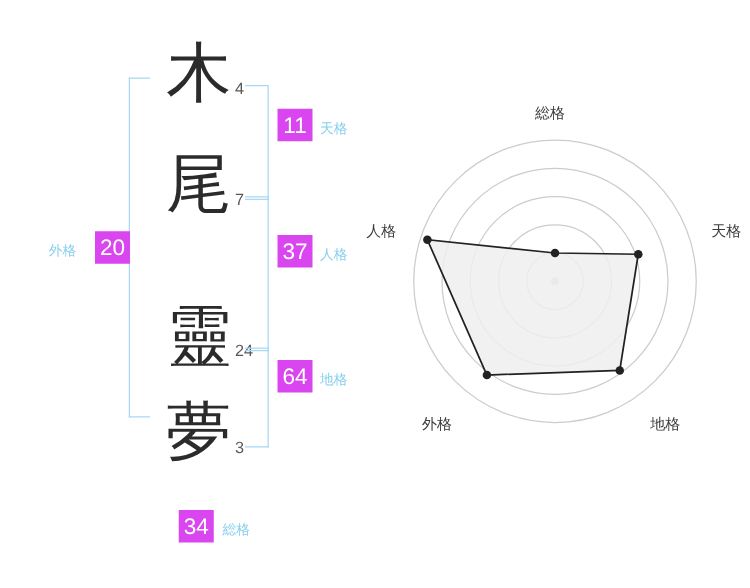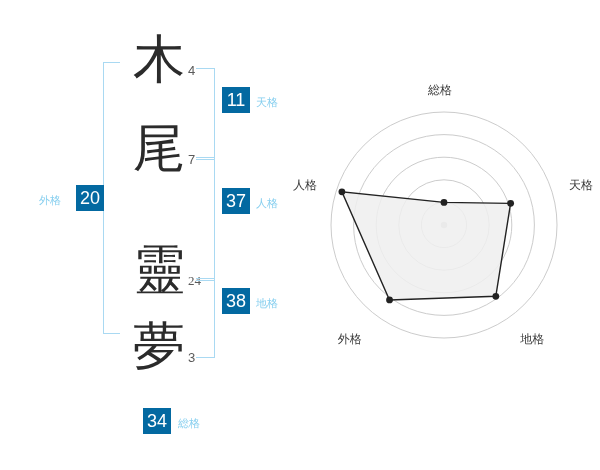--- a/index.html
+++ b/index.html
@@ -24,21 +24,21 @@
     font-weight:400;
   }
   .kstroke{
     position:absolute;
     font-size:13px;
     color:#5a5a5a;
   }
 
   .badge{
     position:absolute;
-    background:#0369a1;
+    background:#d946ef;
     color:#ffffff;
     font-size:18px;
     line-height:26px;
     height:26px;
     min-width:28px;
     text-align:center;
     padding:0 3px;
     box-sizing:border-box;
   }
   .badge-label{
@@ -73,35 +73,35 @@
 
   <div class="name-panel">
 
     <div class="kanji" style="left:133px;top:33px;">木</div>
     <div class="kstroke" style="left:188px;top:63px;">4</div>
 
     <div class="kanji" style="left:133px;top:122px;">尾</div>
     <div class="kstroke" style="left:188px;top:152px;">7</div>
 
     <div class="kanji" style="left:133px;top:243px;">靈</div>
-    <div class="kstroke" style="left:188px;top:273px;font-family:Liberation Serif, serif;">24</div>
+    <div class="kstroke" style="left:188px;top:273px;">24</div>
 
     <div class="kanji" style="left:133px;top:320px;">夢</div>
     <div class="kstroke" style="left:188px;top:350px;">3</div>
 
     <div class="brk brk-r" style="left:196px;top:68px;width:18px;height:90px;"></div>
     <div class="badge" style="left:222px;top:87px;">11</div>
     <div class="badge-label" style="left:256px;top:95px;">天格</div>
 
     <div class="brk brk-r" style="left:196px;top:157px;width:18px;height:122px;"></div>
     <div class="badge" style="left:222px;top:188px;">37</div>
     <div class="badge-label" style="left:256px;top:196px;">人格</div>
 
     <div class="brk brk-r" style="left:196px;top:278px;width:18px;height:78px;"></div>
-    <div class="badge" style="left:222px;top:288px;">38</div>
+    <div class="badge" style="left:222px;top:288px;">64</div>
     <div class="badge-label" style="left:256px;top:296px;">地格</div>
 
     <div class="brk brk-l" style="left:103px;top:62px;width:16px;height:270px;"></div>
     <div class="badge" style="left:76px;top:185px;">20</div>
     <div class="badge-label" style="left:39px;top:193px;">外格</div>
 
     <div class="badge" style="left:143px;top:408px;">34</div>
     <div class="badge-label" style="left:178px;top:416px;">総格</div>
   </div>
 

